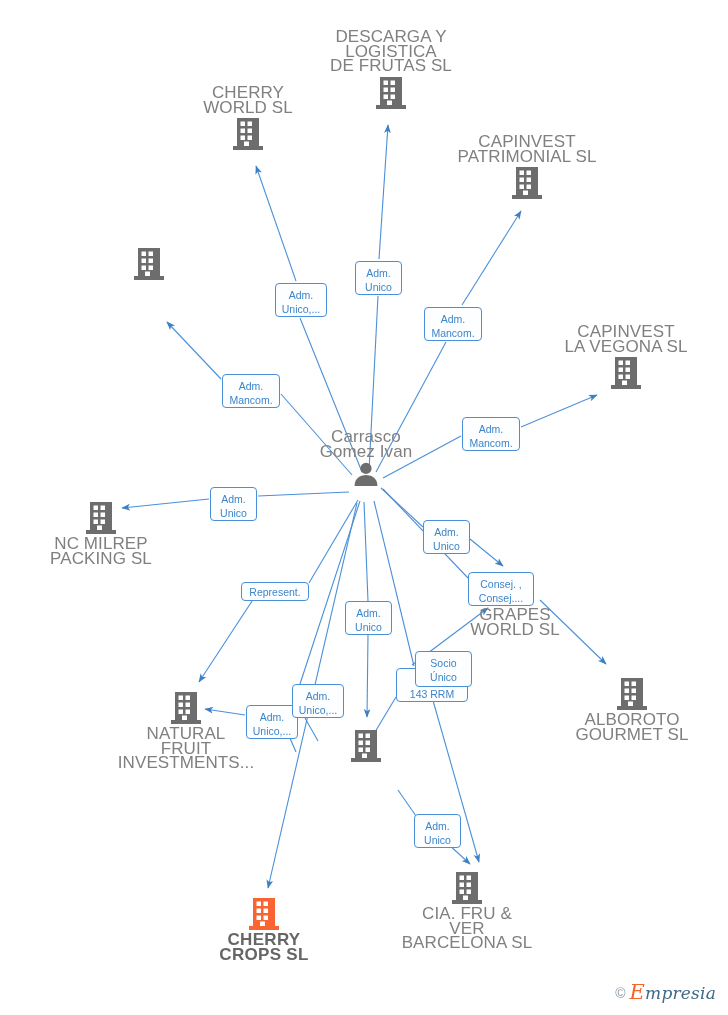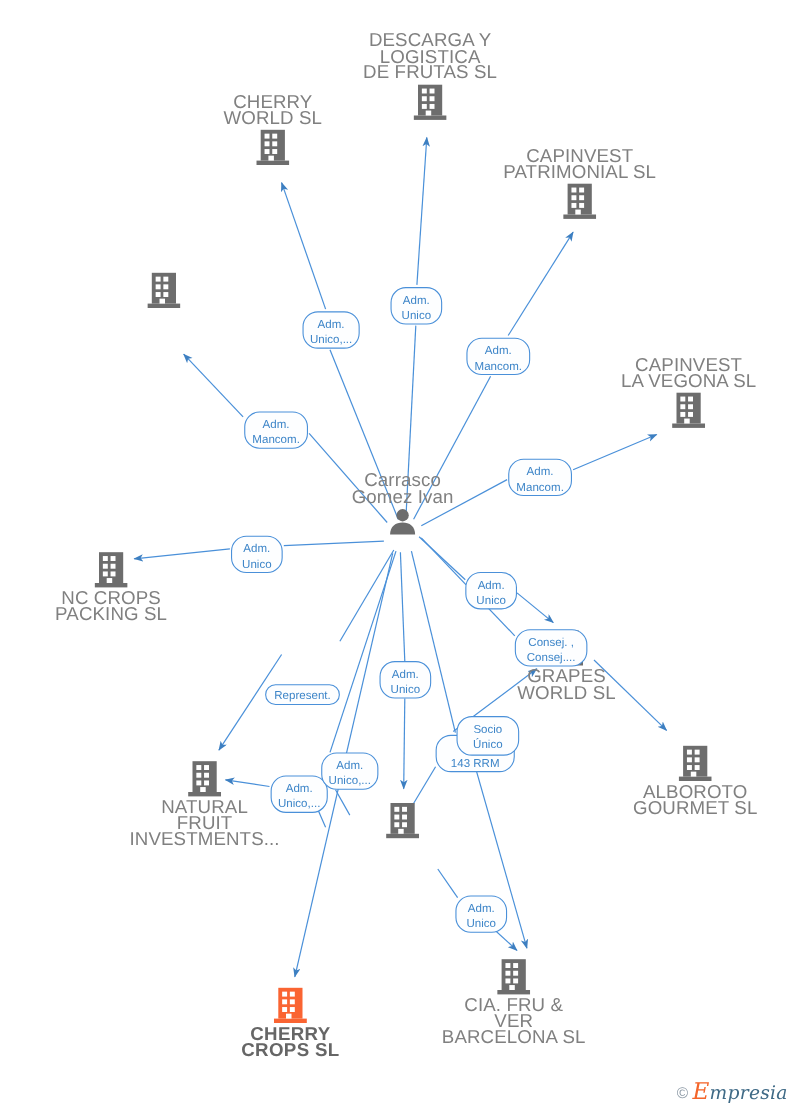--- a/index.html
+++ b/index.html
@@ -46,21 +46,21 @@
   .node.below .caption{ margin-top:2px; }
   .node.above .caption{ margin-bottom:2px; }
   .node.highlight .caption{ color:#666666; font-weight:bold; letter-spacing:.3px; }
 
   
   .elabel{
     position:absolute;
     box-sizing:border-box;
     background:#fdfeff;
     border:1.4px solid #4a90d9;
-    border-radius:14px;
+    border-radius:4px;
     color:#3d85c8;
     font-size:10.5px;
     line-height:14px;
     text-align:center;
     padding:4px 5px 5px;
     white-space:pre-line;
     z-index:10;
   }
   .elabel.one-line{ padding-top:6px; padding-bottom:6px; }
 
@@ -274,21 +274,21 @@
         <rect x="7.5" y="4.5" width="4.5" height="4.5"></rect>
             <rect x="14.5" y="4.5" width="4.5" height="4.5"></rect>
         <rect x="7.5" y="11.5" width="4.5" height="4.5"></rect>
             <rect x="14.5" y="11.5" width="4.5" height="4.5"></rect>
         <rect x="7.5" y="18.5" width="4.5" height="4.5"></rect>
             <rect x="14.5" y="18.5" width="4.5" height="4.5"></rect>
         <rect x="11" y="24.5" width="5" height="4.5"></rect>
           </g>
         </svg>
     </span>
-    <span class="caption">NC CROPS
+    <span class="caption">NC MILREP
 PACKING  SL</span>
   </div>
 
   <div class="node below" style="left:515px; top:572px; z-index:4;">
     <span class="glyph">
       <svg width="30" height="34" viewBox="0 0 30 34">
           <g fill="#6d6d6d">
         <rect x="4" y="1" width="22" height="28"></rect>
             <rect x="0" y="29" width="30" height="4"></rect>
         </g>
@@ -442,21 +442,21 @@
 
   <div class="elabel" style="left:462px; top:417px; width:58px; height:34px;">Adm.
 Mancom.</div>
 
   <div class="elabel" style="left:210px; top:487px; width:47px; height:34px;">Adm.
 Unico</div>
 
   <div class="elabel" style="left:423px; top:520px; width:47px; height:34px;">Adm.
 Unico</div>
 
-  <div class="elabel one-line" style="left:241px; top:582px; width:68px; height:19px; padding-top:2px; padding-bottom:2px;margin-top:40px;">Represent.</div>
+  <div class="elabel one-line" style="left:241px; top:582px; width:68px; height:19px; padding-top:2px; padding-bottom:2px;">Represent.</div>
 
   <div class="elabel" style="left:345px; top:601px; width:47px; height:34px;">Adm.
 Unico</div>
 
   <div class="elabel" style="left:468px; top:572px; width:66px; height:34px; z-index:12;">Consej. ,
 Consej....</div>
 
   <div class="elabel" style="left:396px; top:668px; width:72px; height:34px; z-index:10;">Re
 143 RRM</div>
 

